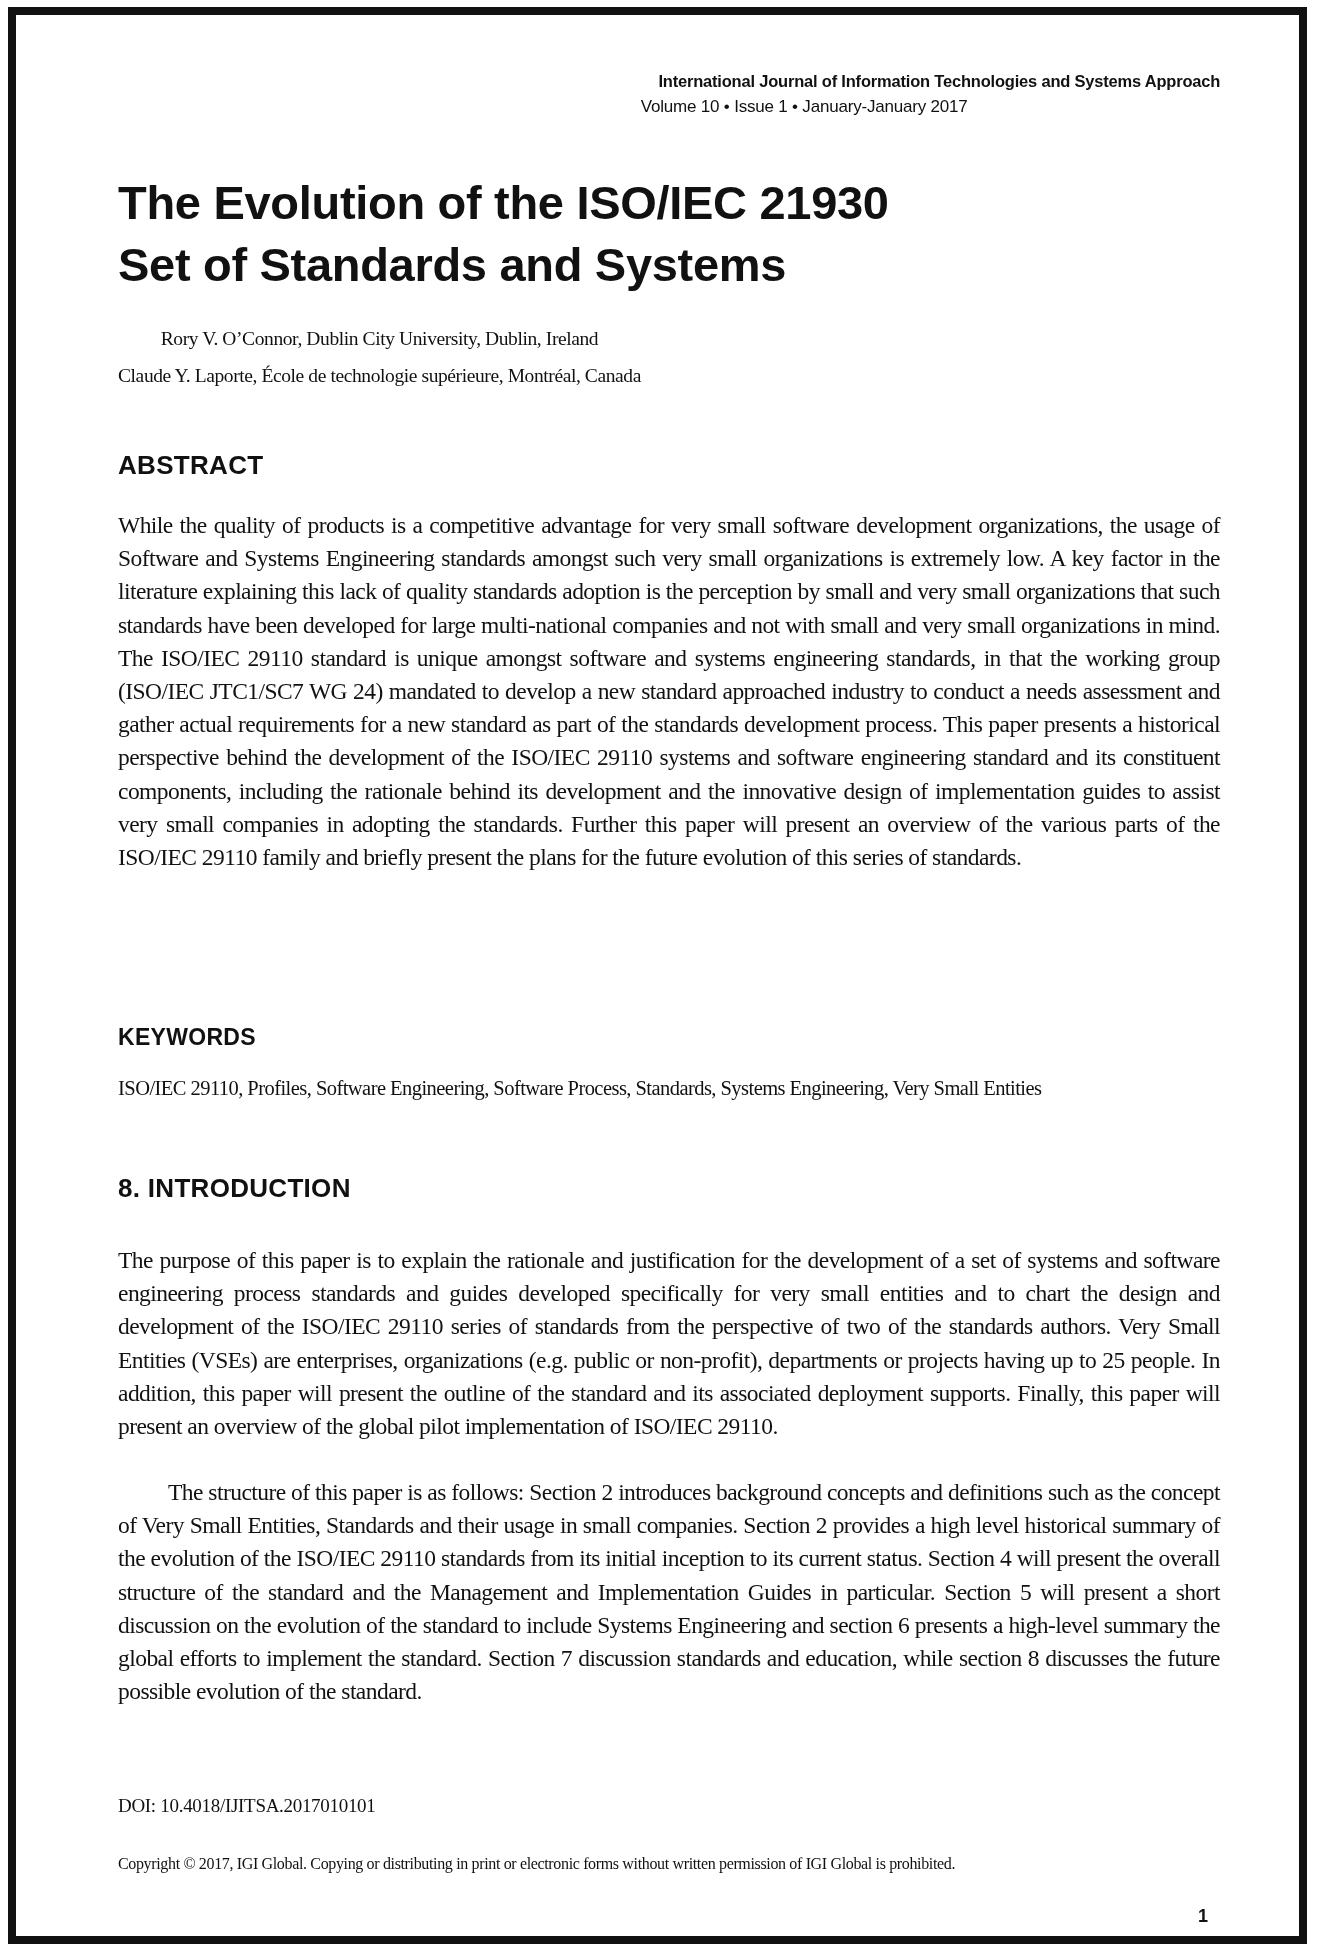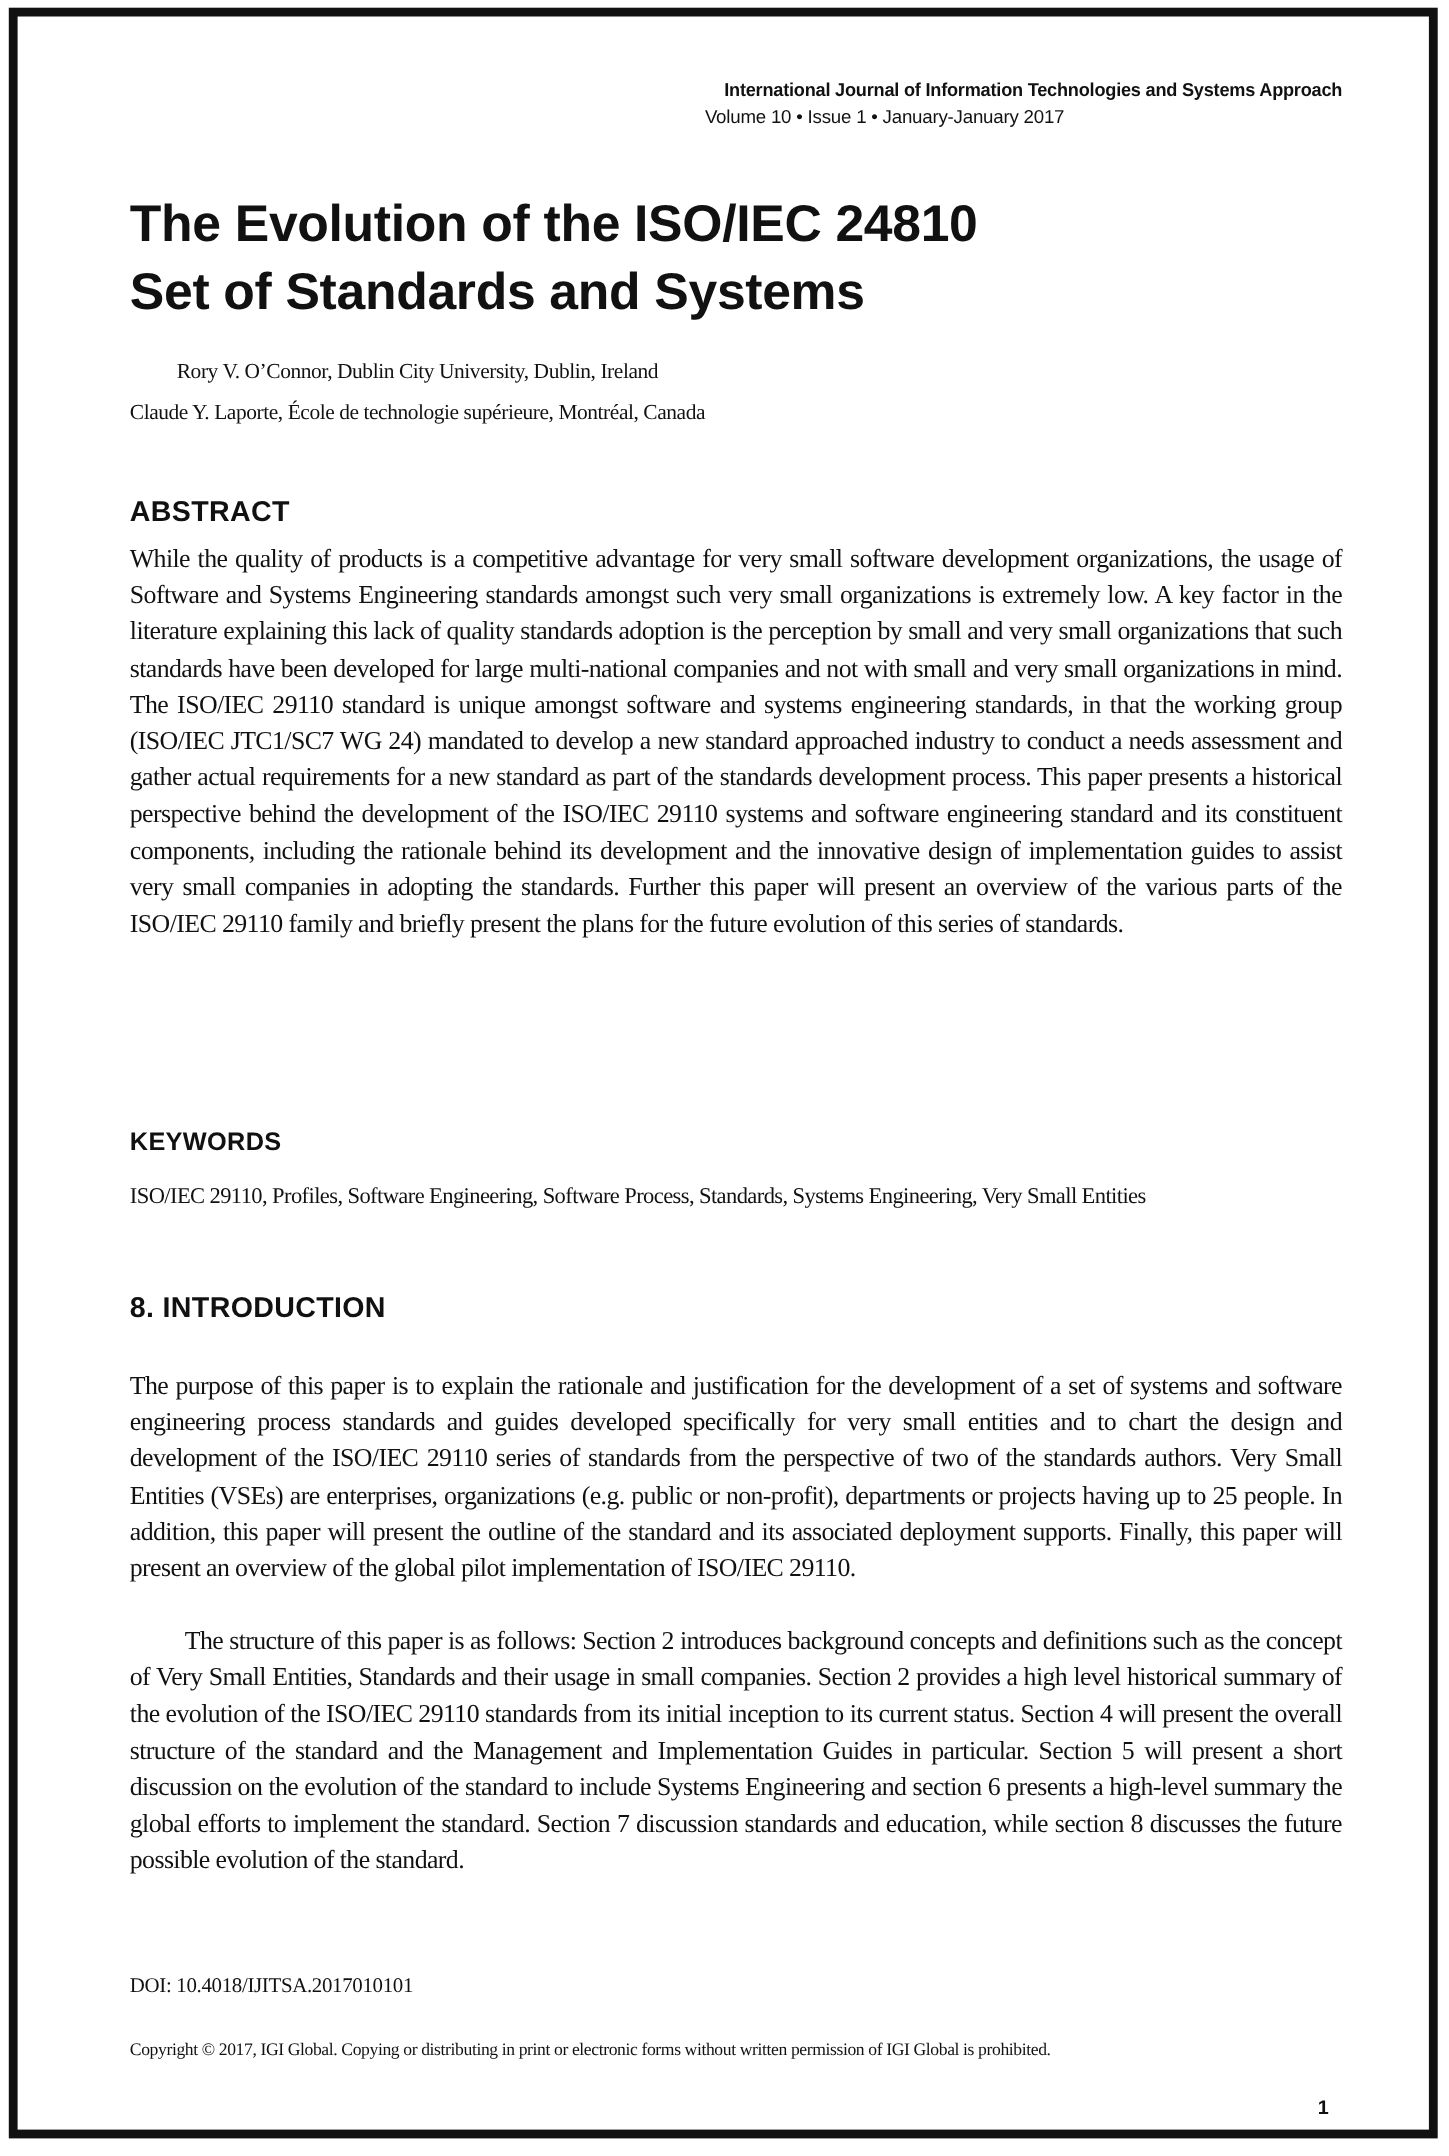--- a/index.html
+++ b/index.html
@@ -97,21 +97,21 @@
       font-family: "Liberation Serif", serif;
       font-size: 23.5px;
       line-height: 33.2px;
       text-align: justify;
       letter-spacing: -0.55px;
       word-spacing: 0px;
       margin: 0;
     }
     .abstract-text {
       left: 118px;
-      top: 492px;
+      top: 509px;
       width: 1102px;
     }
     .keywords-text {
       left: 118px;
       top: 1074px;
       width: 1102px;
       font-family: "Liberation Serif", serif;
       font-size: 20.5px;
       line-height: 28px;
       letter-spacing: -0.55px;
@@ -160,21 +160,21 @@
 <body>
 
 <div class="page-frame"></div>
 
 <div class="journal-header">
   <div class="journal-name">International Journal of Information Technologies and Systems Approach</div>
   <div class="journal-issue">Volume 10 • Issue 1 • January-January 2017</div>
 </div>
 
 <h1 class="abs title">
-  <span>The Evolution of the ISO/IEC 24810</span><br>
+  <span>The Evolution of the ISO/IEC 21930</span><br>
   <span>Set of Standards and Systems</span>
 </h1>
 
 <div class="abs authors">
   <div class="author-line">Rory V. O’Connor, Dublin City University, Dublin, Ireland</div>
   <div class="author-line">Claude Y. Laporte, École de technologie supérieure, Montréal, Canada</div>
 </div>
 
 <h2 class="abs section-heading h-abstract">ABSTRACT</h2>
 <p class="abs body-text abstract-text">While the quality of products is a competitive advantage for very small software development organizations, the usage of Software and Systems Engineering standards amongst such very small organizations is extremely low. A key factor in the literature explaining this lack of quality standards adoption is the perception by small and very small organizations that such standards have been developed for large multi-national companies and not with small and very small organizations in mind. The ISO/IEC 29110 standard is unique amongst software and systems engineering standards, in that the working group (ISO/IEC JTC1/SC7 WG 24) mandated to develop a new standard approached industry to conduct a needs assessment and gather actual requirements for a new standard as part of the standards development process. This paper presents a historical perspective behind the development of the ISO/IEC 29110 systems and software engineering standard and its constituent components, including the rationale behind its development and the innovative design of implementation guides to assist very small companies in adopting the standards. Further this paper will present an overview of the various parts of the ISO/IEC 29110 family and briefly present the plans for the future evolution of this series of standards.</p>

